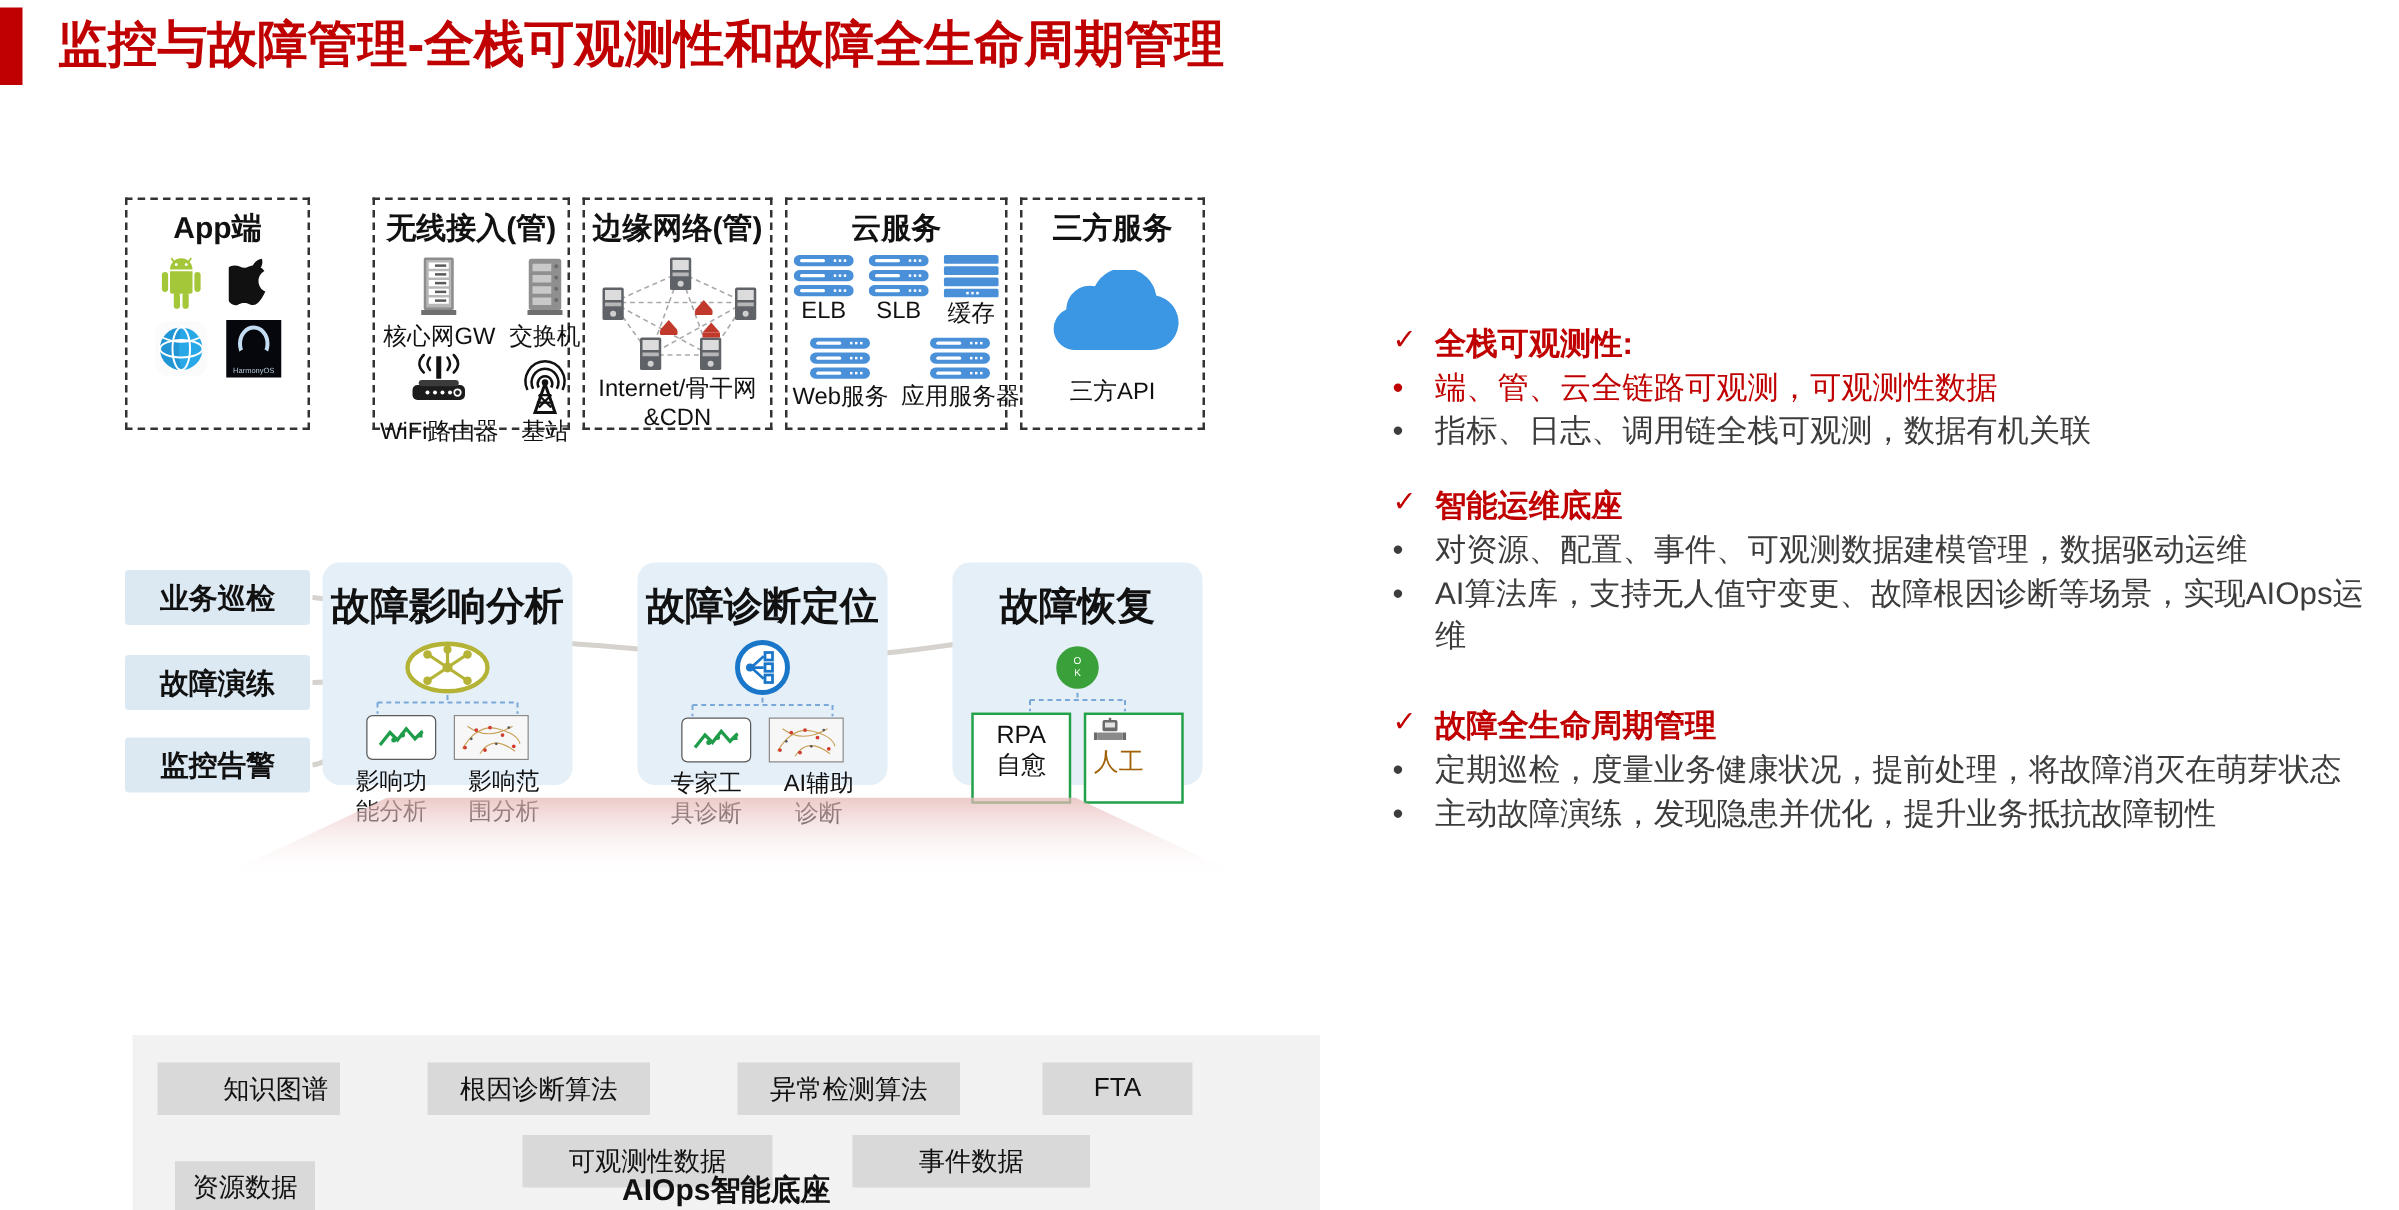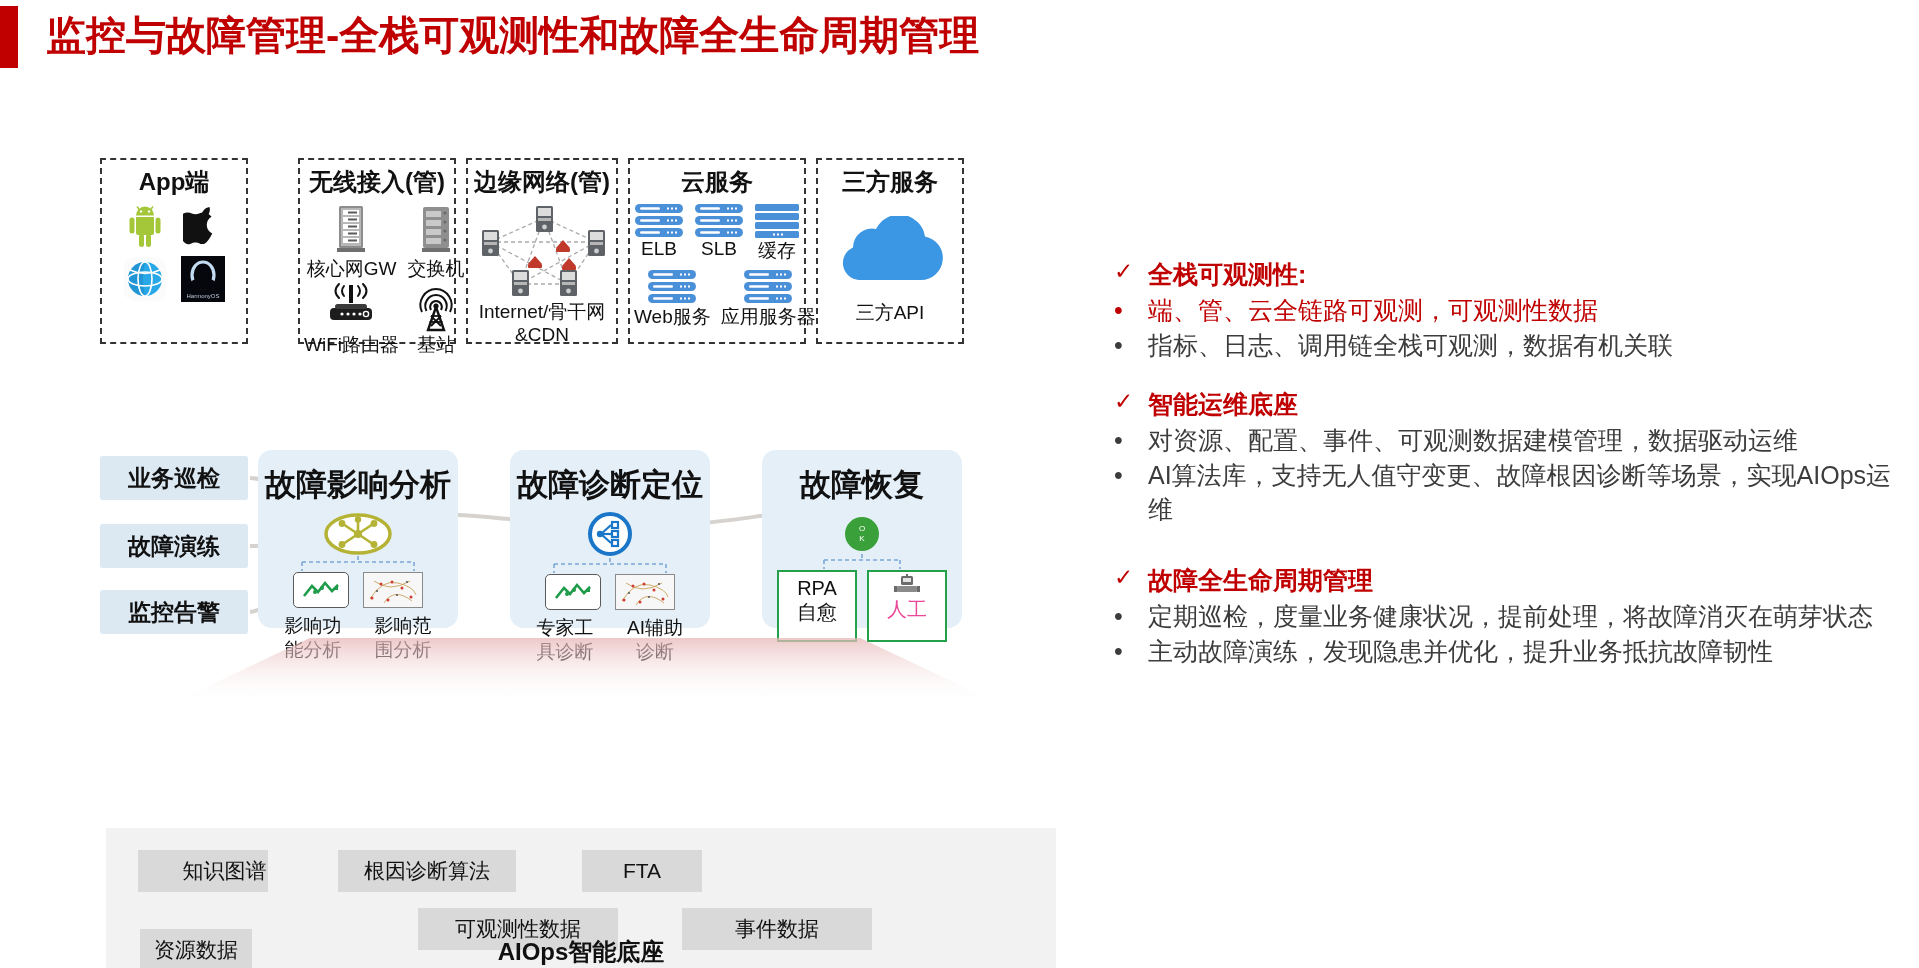--- a/index.html
+++ b/index.html
@@ -161,22 +161,22 @@
     width: 64px;
     padding: 4px 6px;
     text-align: center;
     font-size: 20px; color: #111; line-height: 24px;
   }
   .human-box {
     border: 2px solid #23a04a;
     background: #ffffff;
     width: 64px;
     padding: 2px 6px 20px;
-    text-align: center;
-    font-size: 20px; color: #ec4899; line-height: 22px;
+    text-align: left;
+    font-size: 20px; color: #a16207; line-height: 22px;
   }
 
   
   .base {
     position: absolute;
     left: 106px; top: 750px;
     width: 950px; height: 150px;
     background: #f2f2f2;
   }
   .base-row { position: absolute; left: 0; width: 950px; display: flex; }
@@ -786,22 +786,23 @@
       <linearGradient id="flareg" x1="0" y1="0" x2="0" y2="1">
         <stop offset="0%" stop-color="#e7b7b7" stop-opacity="0.75"></stop>
         <stop offset="100%" stop-color="#ffffff" stop-opacity="0"></stop>
       </linearGradient>
     </defs>
     <path d="M210 0 L760 0 L900 66 L70 66 Z" fill="url(#flareg)"></path>
   </svg>
 
   <div class="base">
     <div class="base-row" style="top:22px;">
-      <div class="chip" style="margin-left:32px;width:130px;padding-left:43px;">知识图谱</div>
+      <div class="chip" style="margin-left:20px;width:146px;padding-left:43px;">知识图谱</div>
       <div class="chip" style="margin-left:70px;width:178px;">根因诊断算法</div>
+      <div class="chip" style="margin-left:70px;width:178px;">异常检测算法</div>
       <div class="chip" style="margin-left:66px;width:120px;">FTA</div>
     </div>
     <div class="base-row" style="top:80px;">
       <div class="chip" style="margin-left:34px;width:112px;margin-top:21px;">资源数据</div>
       <div class="chip" style="margin-left:166px;width:200px;">可观测性数据</div>
       <div class="chip" style="margin-left:64px;width:190px;">事件数据</div>
     </div>
     <div class="base-label">AIOps智能底座</div>
   </div>
 </div>

